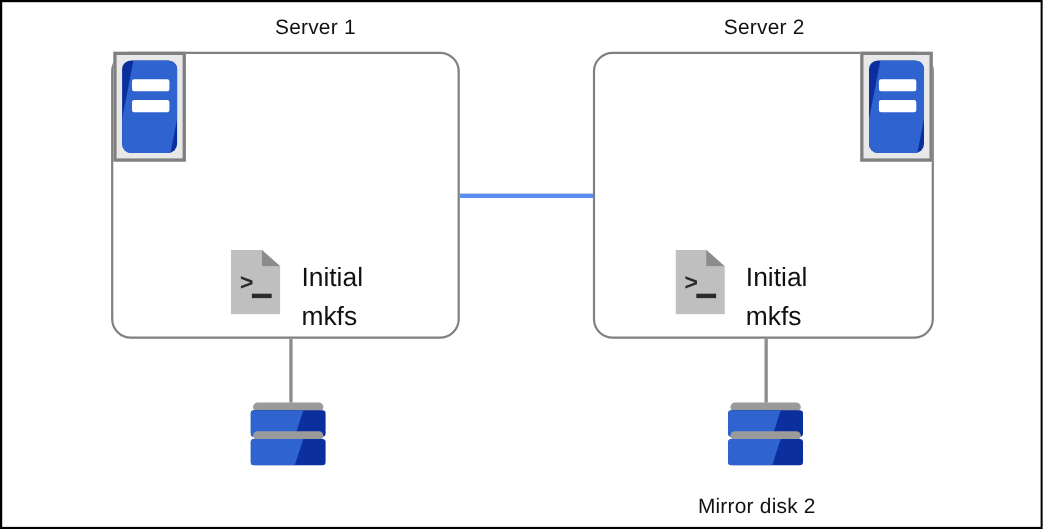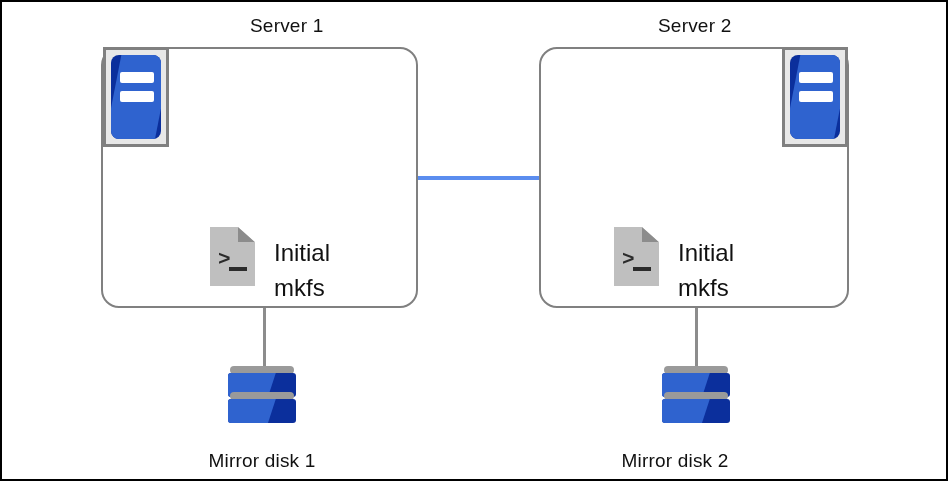--- a/index.html
+++ b/index.html
@@ -219,21 +219,20 @@
 
   <div class="link-v" style="left:261px; top:306px; height:58px;"></div>
 
   <div class="disk" style="left:226px; top:364px;">
     <div class="disk-cap c1"></div>
     <div class="disk-body b1"></div>
     <div class="disk-cap c2"></div>
     <div class="disk-body b2"></div>
   </div>
 
-  <div class="disk-title" style="left:160px; top:448px; width:200px;">Mirror disk 1</div>
 
   <div class="link-h" style="left:416px; top:174px; width:122px;"></div>
 
   <div class="server-title" style="left:612px; top:13px;margin-left:44px;">Server 2</div>
 
   <div class="server-box" style="left:537px; top:45px; width:310px; height:261px;"></div>
 
   <div class="srv-icon right" style="left:780px; top:45px;">
     <div class="srv-icon-inner">
       <div class="srv-bar top"></div>
@@ -255,15 +254,15 @@
 
   <div class="link-v" style="left:693px; top:306px; height:58px;"></div>
 
   <div class="disk" style="left:660px; top:364px;">
     <div class="disk-cap c1"></div>
     <div class="disk-body b1"></div>
     <div class="disk-cap c2"></div>
     <div class="disk-body b2"></div>
   </div>
 
-  <div class="disk-title" style="left:573px; top:448px; width:200px;">Mirror disk 2</div>
+  <div class="disk-title" style="left:586px; top:448px; width:200px;">Mirror disk 2</div>
 
 </div>
 
 </body></html>

